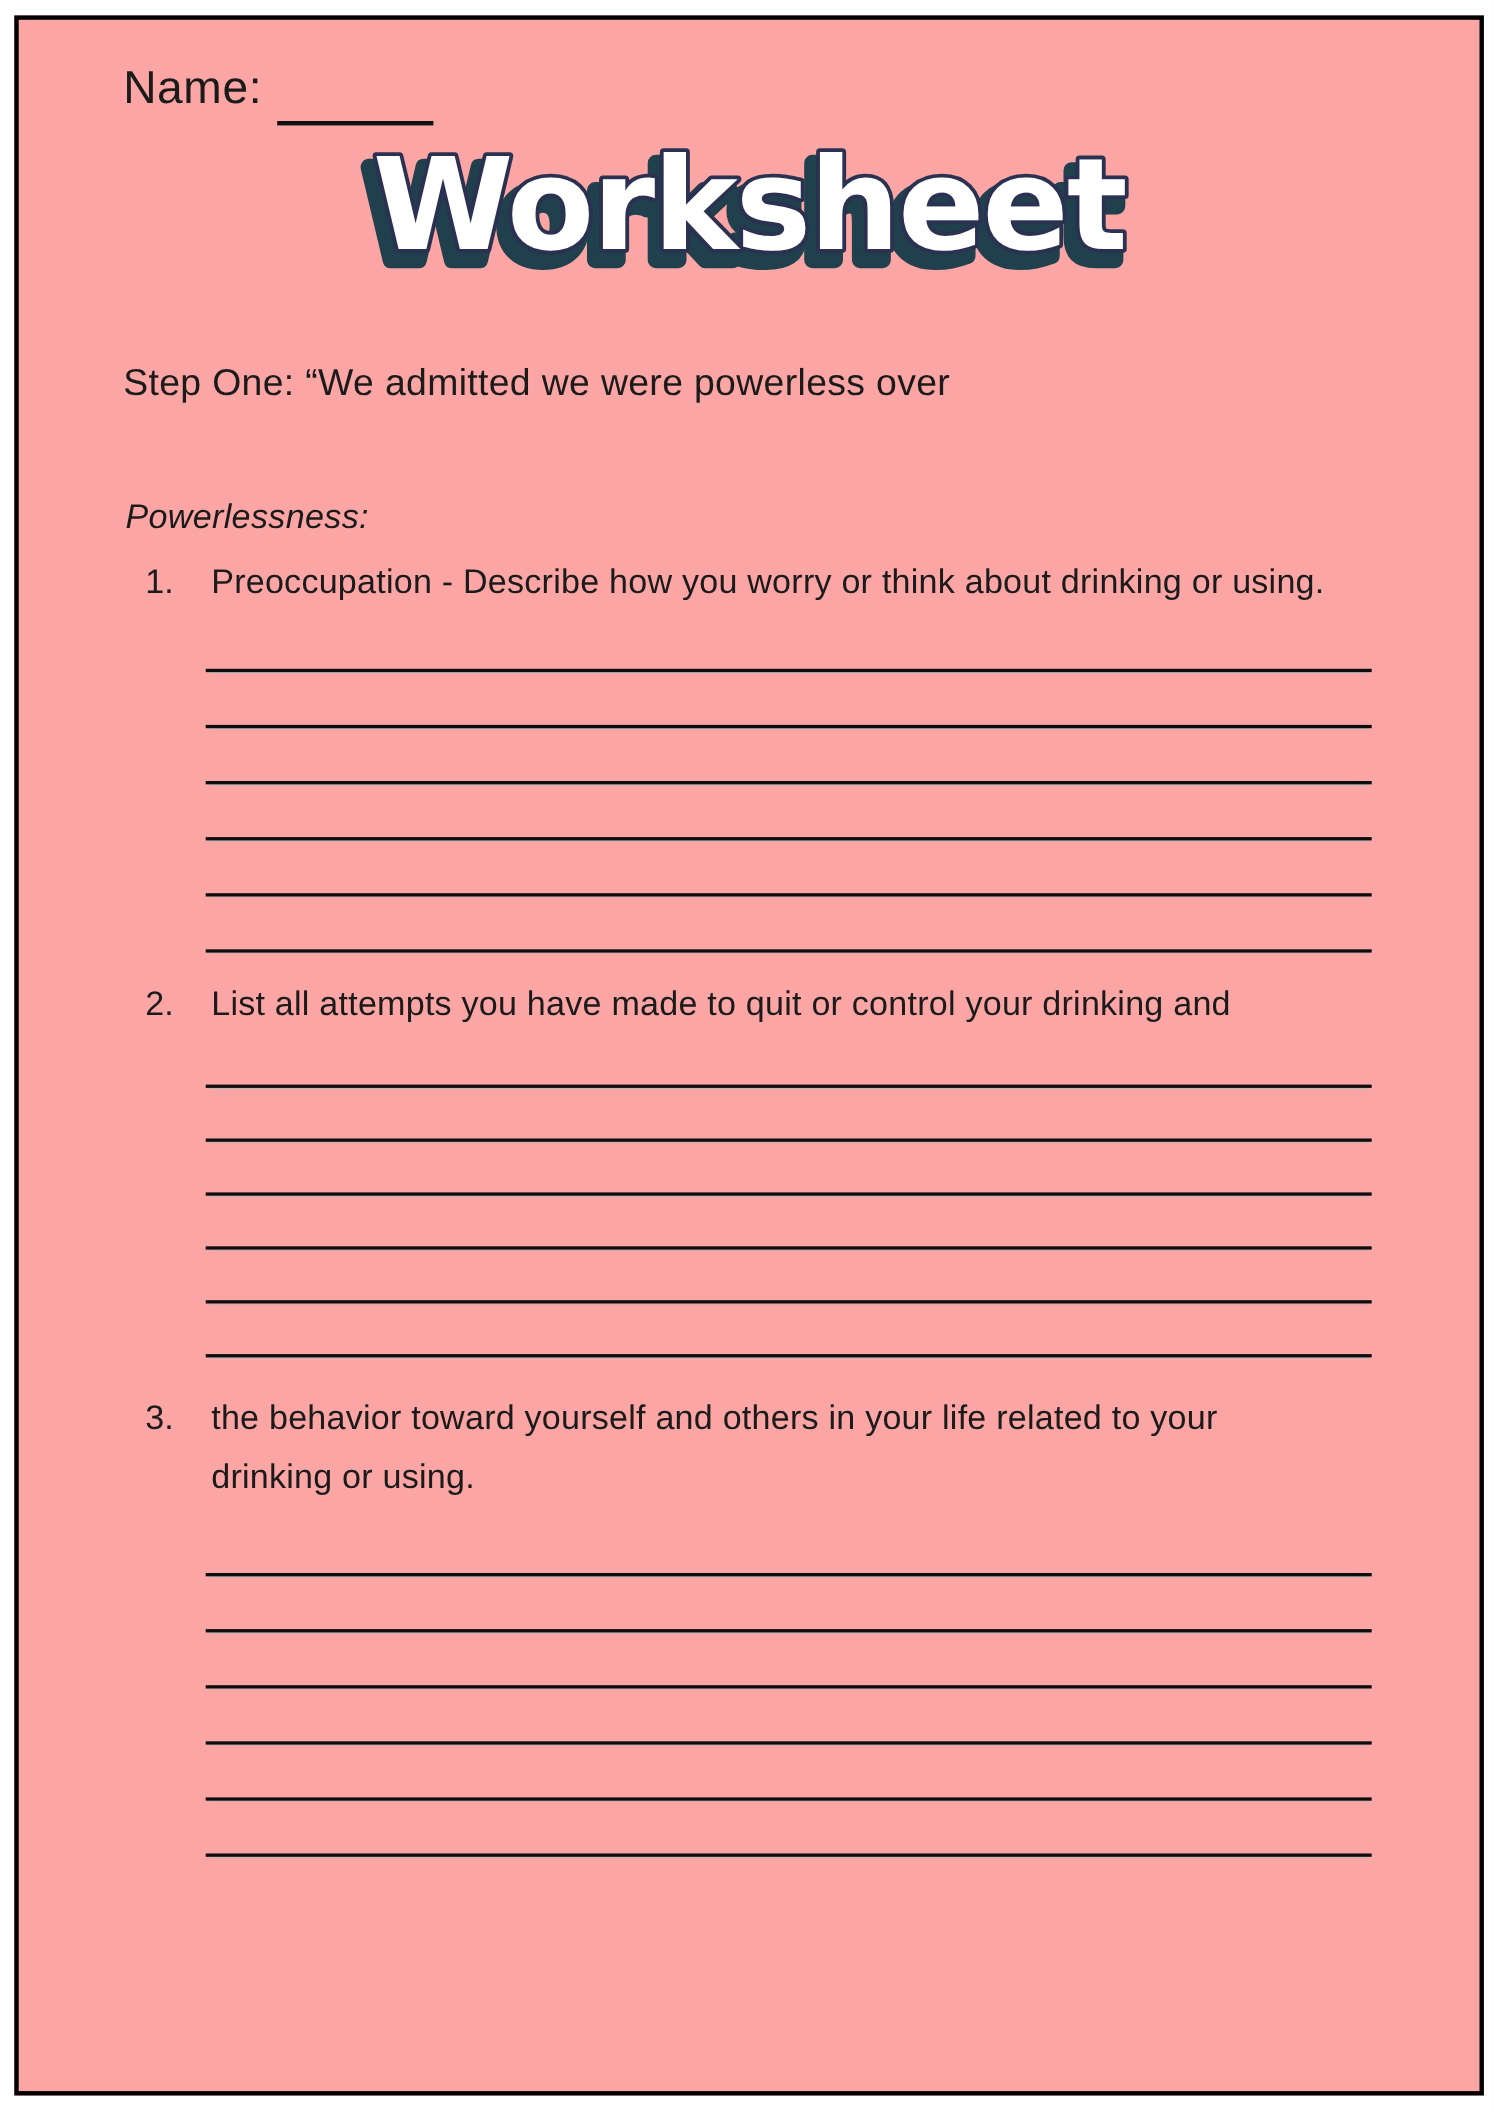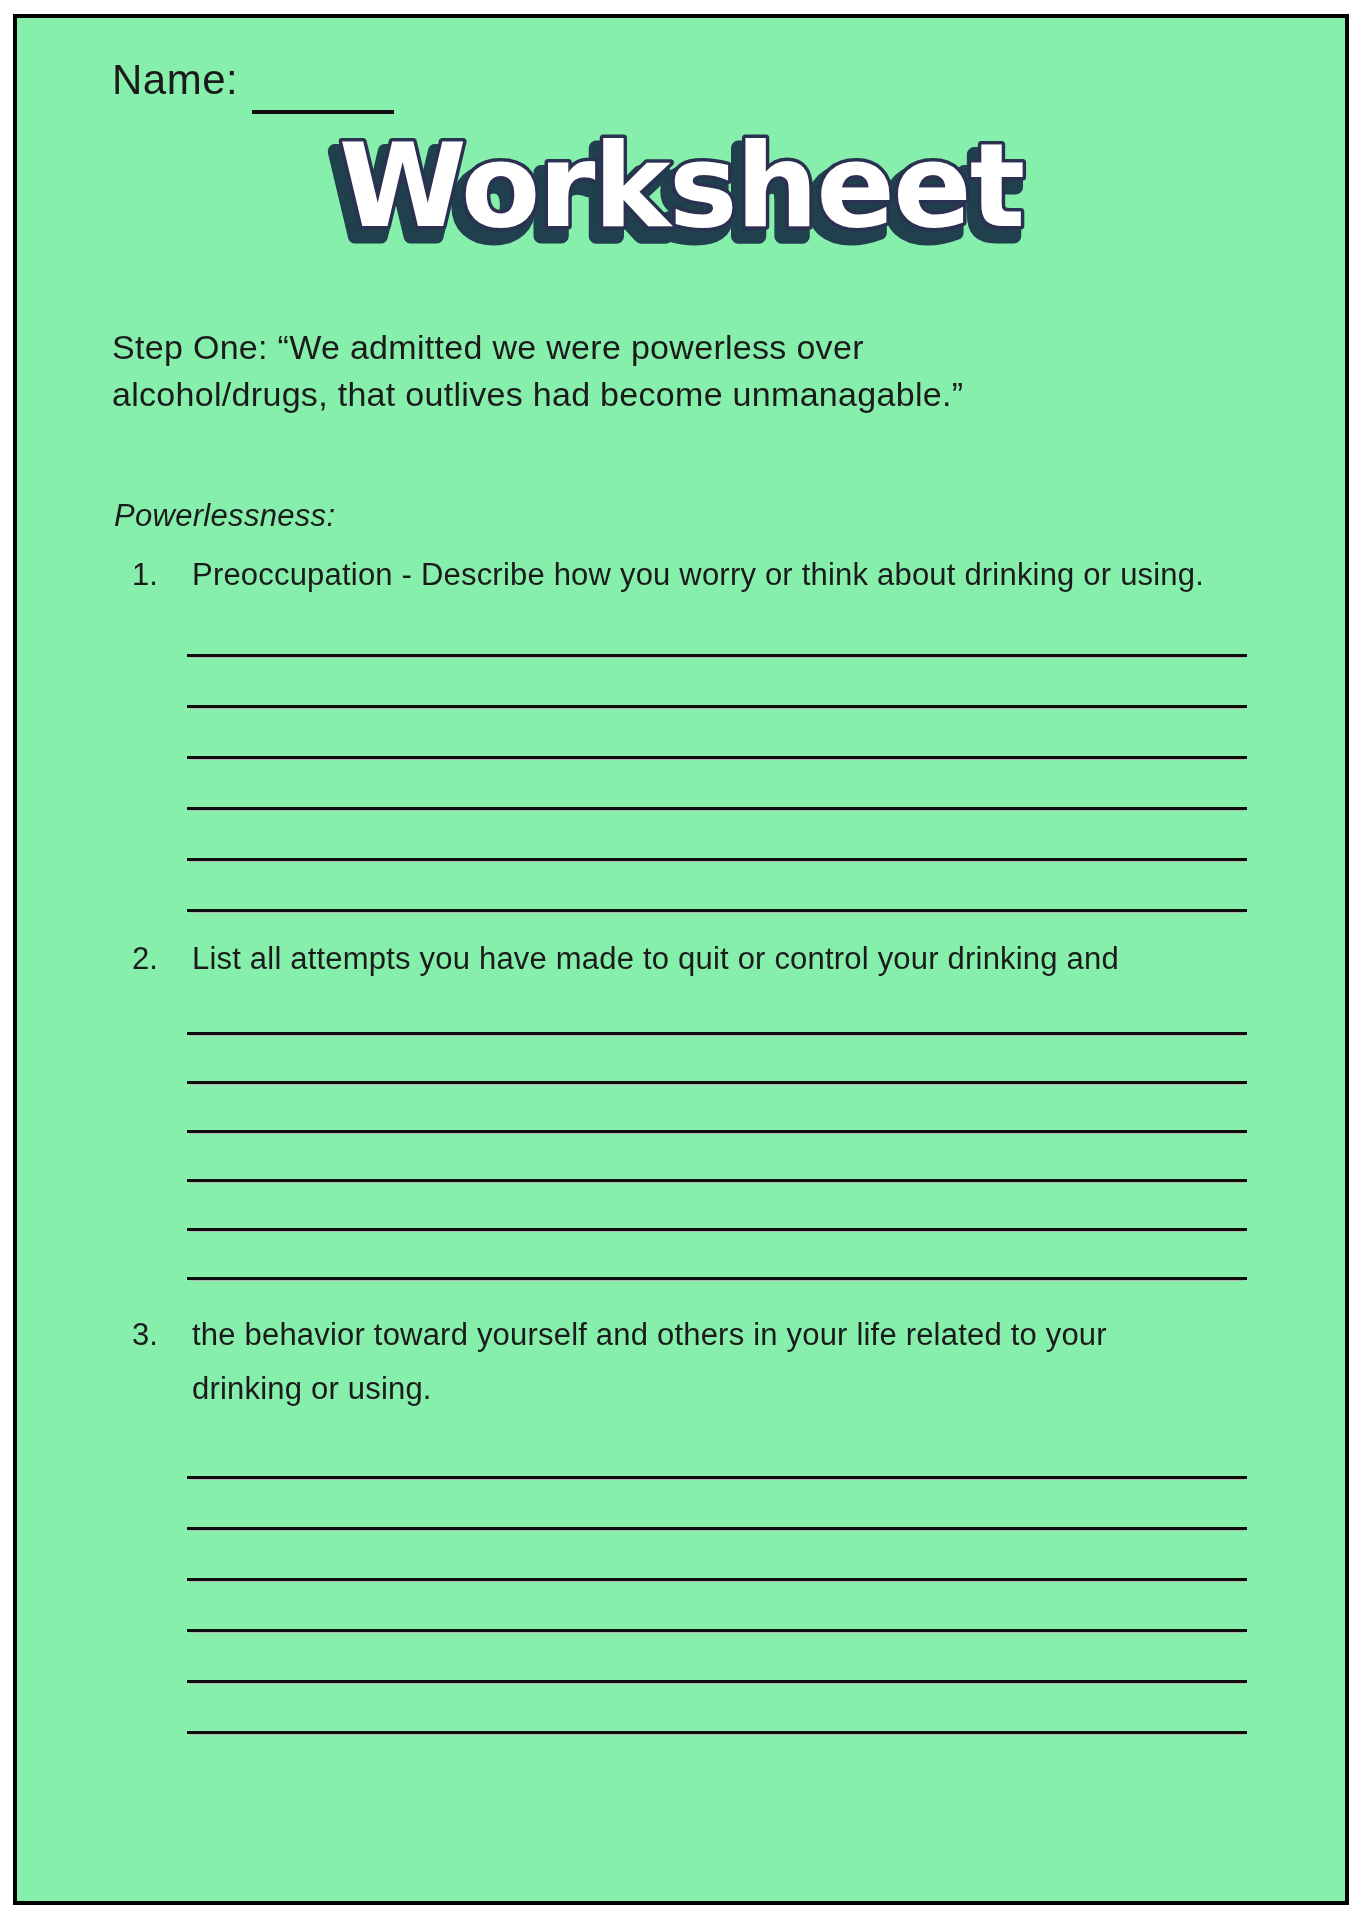--- a/index.html
+++ b/index.html
@@ -15,21 +15,21 @@
     color: #1b1b1b;
     overflow: hidden;
   }
   .sheet-border {
     position: absolute;
     left: 13px;
     top: 14px;
     right: 9px;
     bottom: 15px;
     border: 4px solid #000000;
-    background: #86efac;
+    background: #fca5a5;
     box-sizing: border-box;
   }
   .content {
     position: relative;
     height: 100%;
     padding: 0 95px;
     box-sizing: border-box;
   }
   
   .name-row {
@@ -134,21 +134,20 @@
 
     <div class="title-wrap">
       <svg class="title-svg" width="840" height="160" viewBox="0 0 840 160">
         <text class="title-shadow" x="413" y="122" text-anchor="middle">Worksheet</text>
         <text class="title-main" x="420" y="112" text-anchor="middle">Worksheet</text>
       </svg>
     </div>
 
     <div class="step-quote">
       <div>Step One: “We admitted we were powerless over</div>
-      <div>alcohol/drugs, that outlives had become unmanagable.”</div>
     </div>
 
     <div class="section-heading">Powerlessness:</div>
 
     <div class="question q1">
       <div class="q-number">1.</div>
       <div class="q-text">
         <div>Preoccupation - Describe how you worry or think about drinking or using.</div>
       </div>
     </div>

